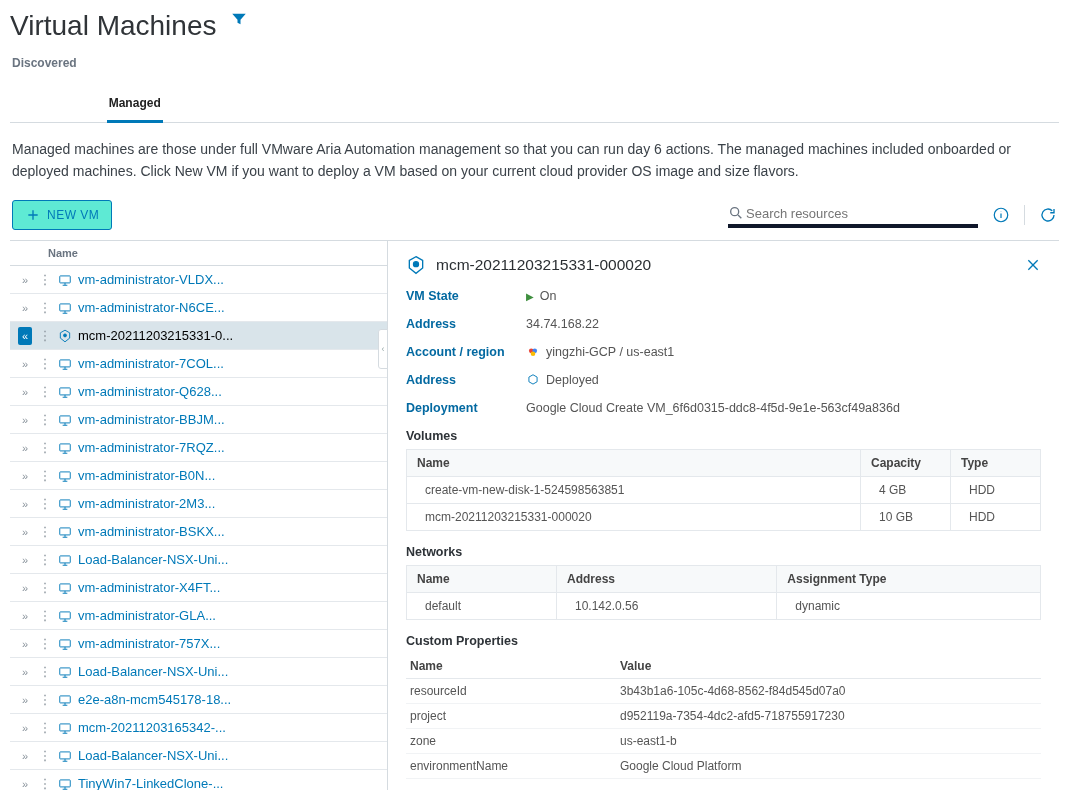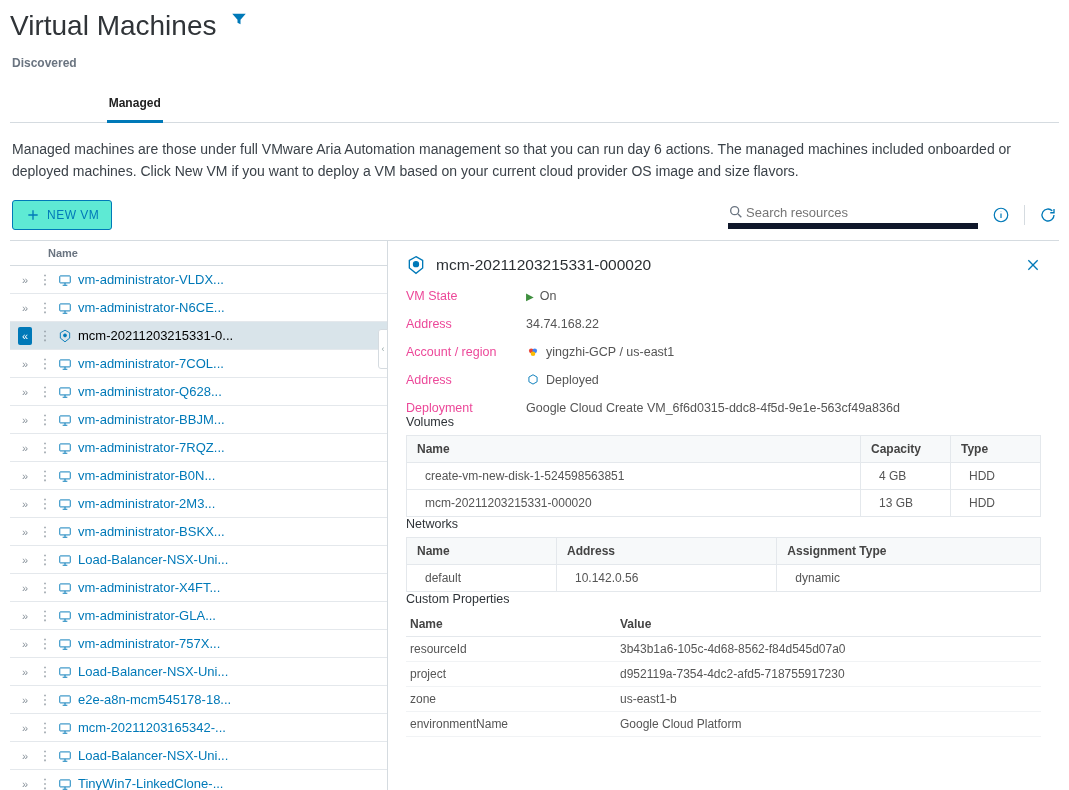--- a/index.html
+++ b/index.html
@@ -30,21 +30,21 @@
   .tab{padding:8px 2px 10px 2px;cursor:pointer;color:var(--muted);font-size:12px;font-weight:bold;}
   .tab.active{color:#222;border-bottom:3px solid var(--accent);margin-bottom:-1px;margin-top:40px;}
   .desc{margin:16px 2px 18px 2px;font-size:14px;line-height:1.55;color:#3b4249;max-width:1040px;}
   .action-bar{display:flex;align-items:center;justify-content:space-between;margin:2px 2px 10px 2px;}
   .btn-outline{
     border:1px solid var(--accent);color:var(--accent);background:#5eead4;
     padding:6px 12px;font-size:12px;letter-spacing:.5px;cursor:pointer;
     display:inline-flex;align-items:center;gap:6px;border-radius:3px;
   }
   .right-tools{display:flex;align-items:center;gap:14px;}
-  .search-wrap{display:flex;align-items:center;border-bottom:6px solid #0f172a;width:250px;padding:2px 0;}
+  .search-wrap{display:flex;align-items:center;border-bottom:4px solid #0f172a;width:250px;padding:2px 0;}
   .search-wrap input{border:none;outline:none;flex:1;font-size:13px;color:#444;}
   .ic18{width:18px;height:18px;color:var(--accent);}
   .ic16{width:16px;height:16px;}
   .vdiv{width:1px;height:20px;background:var(--border);}
   .content{display:flex;border-top:1px solid var(--border);height:570px;}
   
   .list-pane{width:378px;border-right:1px solid var(--border);display:flex;flex-direction:column;position:relative;}
   .list-header{display:flex;align-items:center;border-bottom:1px solid var(--border);font-size:11px;color:var(--muted);font-weight:600;padding:6px 8px 6px 38px;}
   .list-scroll{flex:1;overflow-y:scroll;}
   .row{display:flex;align-items:center;gap:6px;padding:5px 8px;border-bottom:1px solid var(--border-light);height:28px;cursor:pointer;}
@@ -58,25 +58,25 @@
   .pager{border-top:1px solid var(--border);padding:4px 10px;font-size:10px;color:var(--muted);display:flex;justify-content:space-between;align-items:center;}
   .pager-nav{display:flex;align-items:center;gap:10px;}
   
   .detail-pane{flex:1;overflow-y:auto;position:relative;}
   .detail-inner{padding:14px 18px 20px 18px;}
   .detail-head{display:flex;align-items:center;gap:10px;}
   .hexic{width:20px;height:20px;color:var(--accent);}
   .detail-head h2{font-size:15.5px;font-weight:400;margin:0;color:#2b2f33;}
   .close-x{margin-left:auto;color:var(--accent);cursor:pointer;}
   .kv{display:flex;margin-top:14px;font-size:12.5px;}
-  .kv .k{width:120px;color:#ec4899;font-weight:400;}
+  .kv .k{width:120px;color:#0369a1;font-weight:700;}
   .kv .v{color:#555;display:flex;align-items:center;gap:6px;}
   .tri-on{color:var(--green);font-size:10px;}
   .gic{width:14px;height:14px;}
-  .sect{font-size:12.5px;font-weight:400;color:#2e3338;}
+  .sect{margin-top:14px;font-size:12.5px;font-weight:700;color:#2e3338;}
   table.mini{width:100%;border-collapse:collapse;margin-top:6px;font-size:12px;}
   table.mini th{background:#f7f9fa;border:1px solid var(--border-light);padding:6px 10px;text-align:left;font-weight:600;color:#444;}
   table.mini td{border:1px solid var(--border-light);padding:6px 18px;color:#555;}
   table.props{width:100%;border-collapse:collapse;margin-top:6px;font-size:12px;}
   table.props th{border-bottom:1px solid var(--border-light);padding:5px 4px;text-align:left;font-weight:600;color:#444;}
   table.props td{border-bottom:1px solid #f1f3f5;padding:5px 4px;color:#555;margin-left:11px;}
   
   .list-scroll::-webkit-scrollbar{width:10px;}
   .list-scroll::-webkit-scrollbar-thumb{background:#b8c0c7;border-radius:5px;}
   .list-scroll::-webkit-scrollbar-track{background:#eef1f3;}
@@ -373,21 +373,21 @@
           </tr>
             </thead>
           <tbody id="vol-body">
               <tr>
                 <td>create-vm-new-disk-1-524598563851</td>
                 <td>4 GB</td>
                 <td>HDD</td>
               </tr>
               <tr>
                 <td>mcm-20211203215331-000020</td>
-                <td>13 GB</td>
+                <td>10 GB</td>
                 <td>HDD</td>
               </tr>
             </tbody>
         </table>
 
         <div class="sect">Networks</div>
         <table class="mini">
           <thead>
               <tr>
             <th style="width:150px">Name</th>

